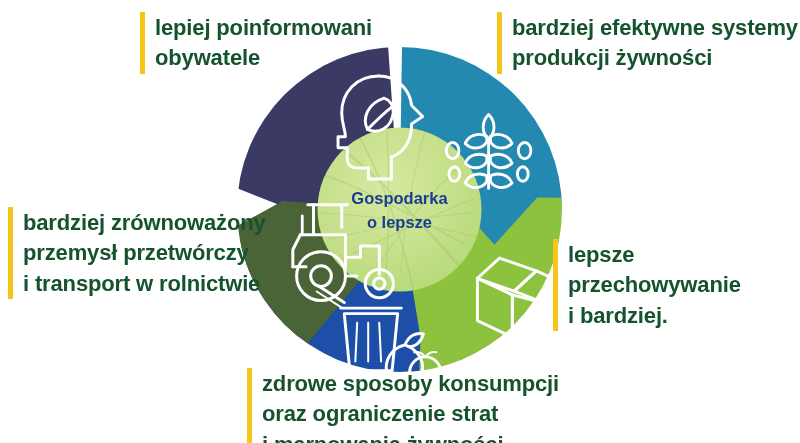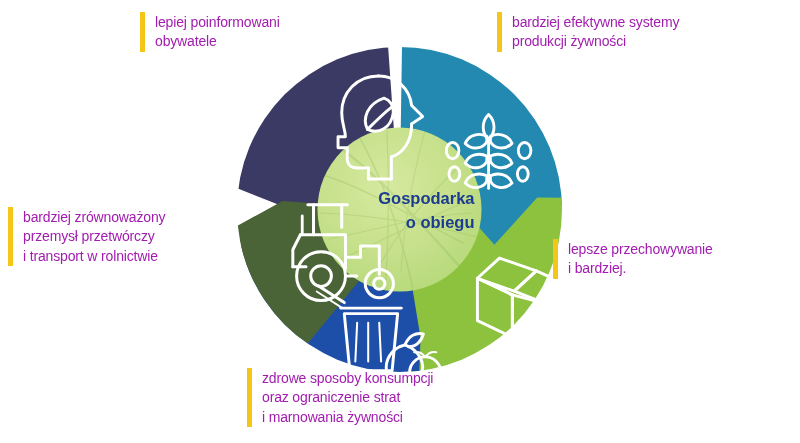--- a/index.html
+++ b/index.html
@@ -19,23 +19,23 @@
     align-items:stretch;
     gap:10px;
   }
   .accent-bar {
     width:5px;
     flex:0 0 5px;
     background:#f5c518;
     border-radius:0;
   }
   .label-text {
-    color:#a21caf;
-    font-weight:normal;
-    font-size:14px;
+    color:#14532d;
+    font-weight:bold;
+    font-size:22px;
     line-height:1.38;
     letter-spacing:-0.15px;
     white-space:pre-line;
     padding-top:1px;
   }
 
   #label-citizens   { left:140px; top:12px;  }
   #label-production { left:497px; top:12px;  }
   #label-industry   { left:8px;   top:207px; }
   #label-packaging  { left:553px; top:239px; }
@@ -47,21 +47,21 @@
     left:237px; top:47px;
     width:325px; height:325px;
   }
   .wheel svg { display:block; width:325px; height:325px; }
 
   .center-text {
     position:absolute;
     left:50%; top:50%;
     transform:translate(-50%,-50%);
     width:150px;
-    text-align:right;
+    text-align:center;
     color:#1b3c91;
     font-weight:bold;
     font-size:16.5px;
     line-height:1.48;
     pointer-events:none;
   }
 </style>
 </head>
 <body>
 
@@ -203,21 +203,21 @@
           <circle cx="66" cy="82" r="11"></circle>
           <circle cx="128" cy="90" r="15"></circle>
           <circle cx="128" cy="90" r="6"></circle>
           <path d="M 92 82 L 104 82"></path>
         </g>
       </g>
     </svg>
 
     <div class="center-text">
       <div>Gospodarka</div>
-      <div>o obiegu</div>
+      <div>o lepsze</div>
     </div>
   </div>
 
   <div class="label" id="label-citizens">
     <div class="accent-bar"></div>
     <div class="label-text">lepiej poinformowani
 obywatele</div>
   </div>
 
   <div class="label" id="label-industry">

